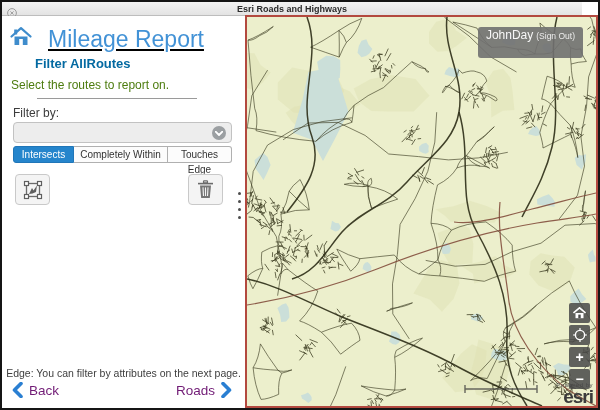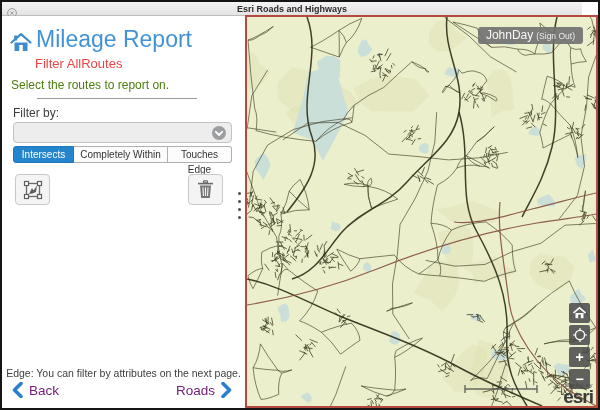--- a/index.html
+++ b/index.html
@@ -9,23 +9,23 @@
 
   
   .titlebar { position:absolute; left:0; top:0; right:16px; height:14px;
               background:linear-gradient(#f4f4f4,#e3e3e3); border-bottom:1px solid #bdbdbd; }
   .titlebar .win-title { position:absolute; left:0; right:0; top:0; height:14px;
               text-align:center; font-size:9px; font-weight:bold; color:#2b2b2b; line-height:14px; }
   .close-btn { position:absolute; left:5px; top:2px; width:10px; height:10px; }
 
   
   .panel { position:absolute; left:0; top:14px; width:243px; bottom:0; background:#ffffff; }
-  .heading { position:absolute; left:8px; top:10px; display:flex; align-items:flex-end; gap:4px; }
+  .heading { position:absolute; left:8px; top:10px; display:flex; align-items:flex-start; gap:16px;text-decoration:underline; }
   .heading .title { font-size:23px; font-weight:300; color:#4292d6; letter-spacing:0; }
-  .subtitle { position:absolute; left:33px; top:40px; font-size:13px; color:#ef4444; }
+  .subtitle { position:absolute; left:33px; top:40px; font-size:13px; color:#0369a1;font-weight:bold; }
   .instruction { position:absolute; left:9px; top:62px; font-size:12px; color:#4d7c0f; }
   .divider { position:absolute; left:35px; top:82px; width:160px; height:0; border-top:1px solid #9a9a9a; }
   .filter-label { position:absolute; left:11px; top:90px; font-size:12px; color:#3c3c3c; }
 
   .dropdown { position:absolute; left:11px; top:106px; width:219px; height:21px;
               background:#ededed; border:1px solid #c2c2c2; border-radius:4px; cursor:pointer; }
   .dropdown .dd-value { position:absolute; left:0; right:0; top:0; line-height:19px;
               text-align:center; font-size:11px; font-weight:bold; color:#333; }
   .dd-chevron { position:absolute; right:5px; top:3px; width:14px; height:14px;
               background:#9b9fa2; border-radius:50%; }
@@ -55,21 +55,21 @@
   .nav-btn { position:absolute; top:363px; height:22px; display:flex; align-items:center;
              gap:6px; cursor:pointer; }
   .nav-btn .nav-label { font-size:13.5px; color:#701a75; }
   .nav-back { left:10px; } .nav-next { right:13px; }
 
   
   .map { position:absolute; left:243px; top:13px; right:0; bottom:0;
          border:2px solid #b3493f; background:#ecefcc; cursor:crosshair; }
   .map svg.terrain { position:absolute; left:0; top:0; width:100%; height:100%; display:block; }
 
-  .user-pill { position:absolute; top:10px; right:13px; height:17px; padding:0 8px;
+  .user-pill { position:absolute; top:10px; right:13px; height:31px; padding:0 8px;
                background:rgba(112,112,112,0.9); border-radius:3px; display:flex;
                align-items:baseline; gap:3px; cursor:pointer; }
   .user-pill .user-name { font-size:12px; color:#f7f7f7; line-height:17px; }
   .user-pill .sign-out { font-size:8.5px; color:#ececec; }
 
   .map-controls { position:absolute; right:6px; top:286px; display:flex;
                   flex-direction:column; gap:2px; }
   .mc-btn { width:21px; height:20px; background:rgba(72,72,72,0.85); border-radius:2px;
             display:flex; align-items:center; justify-content:center; cursor:pointer;
             color:#ffffff; font-size:14px; font-weight:bold; line-height:1; }

